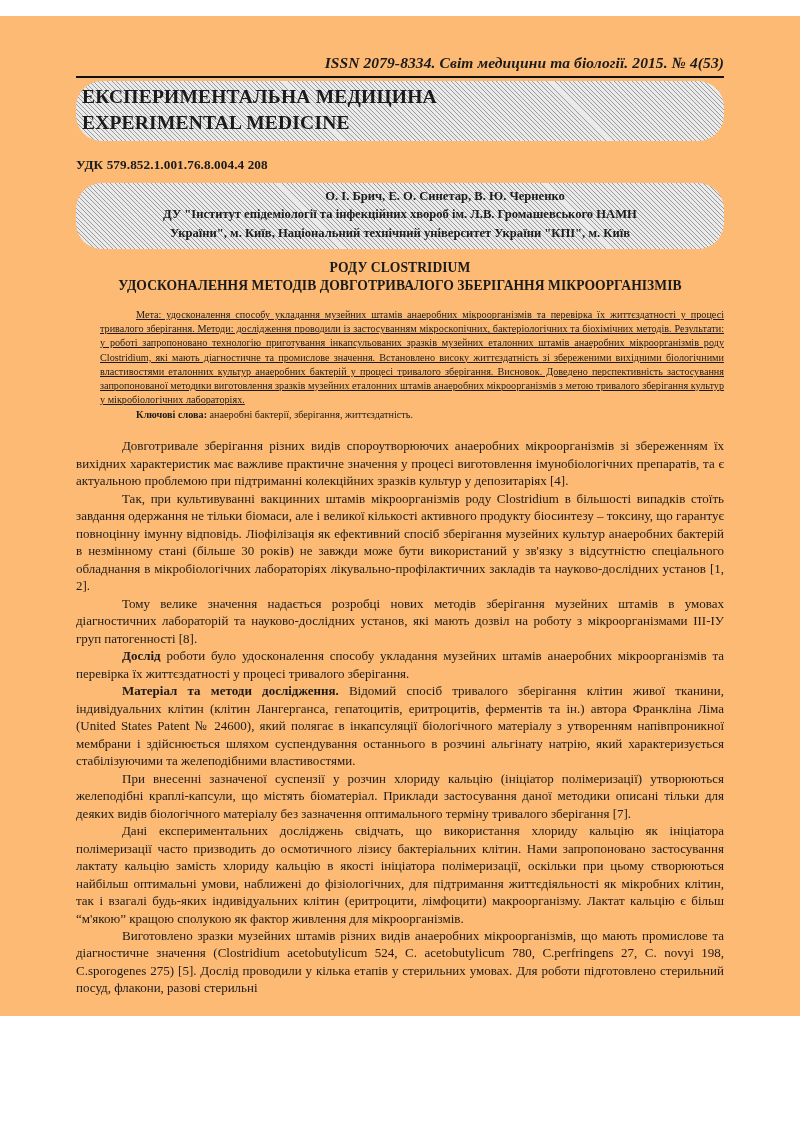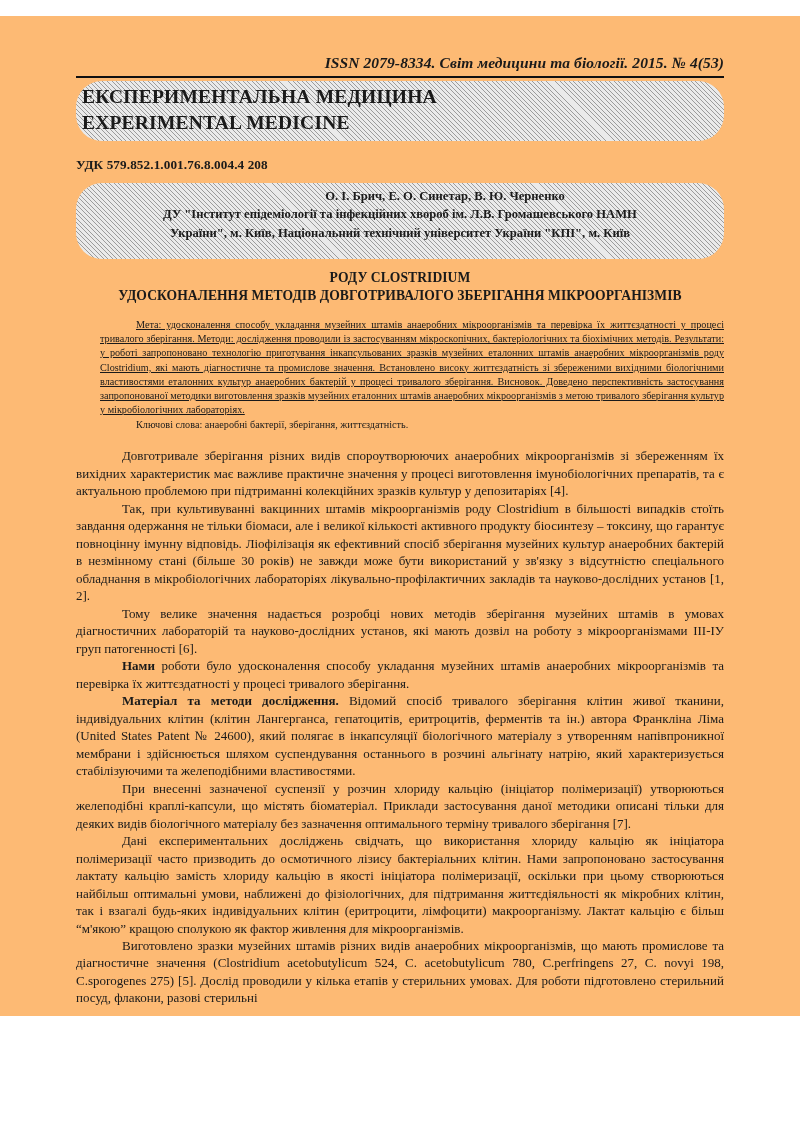--- a/index.html
+++ b/index.html
@@ -83,21 +83,21 @@
     margin-bottom: 10px;
     letter-spacing: 0.1px;
   }
 
   
   .band-authors {
     font-weight: bold;
     font-size: 12.6px;
     line-height: 1.5;
     text-align: center;
-    padding: 4px 8px 16px 8px;
+    padding: 4px 8px 6px 8px;
   }
   .band-authors .authors-names {
     text-align: center;
     padding-left: 90px;
   }
 
   
   .article-title {
     font-weight: bold;
     font-size: 13.6px;
@@ -119,21 +119,21 @@
   .abstract p {
     margin: 0;
     text-indent: 36px;
     text-decoration: underline;
   }
   .abstract .keywords {
     margin-top: 1px;
     text-indent: 36px;
   }
   .kw-label {
-    font-weight: normal;
+    font-weight: bold;
   }
 
   
   .body-text {
     margin-top: 15px;
     font-size: 13px;
     line-height: 1.345;
     text-align: justify;
     text-justify: inter-word;
   }
@@ -183,22 +183,22 @@
     </div>
 
     <div class="abstract">
       <p>Мета: удосконалення способу укладання музейних штамів анаеробних мікроорганізмів та перевірка їх життєздатності у процесі тривалого зберігання. Методи: дослідження проводили із застосуванням  мікроскопічних, бактеріологічних та біохімічних методів. Результати: у роботі запропоновано технологію приготування інкапсульованих зразків музейних еталонних штамів анаеробних мікроорганізмів роду Clostridium, які мають діагностичне та промислове значення.   Встановлено високу життєздатність зі збереженими вихідними біологічними властивостями еталонних культур анаеробних бактерій у процесі тривалого зберігання. Висновок. Доведено перспективність застосування запропонованої методики  виготовлення зразків музейних еталонних штамів анаеробних мікроорганізмів з метою тривалого зберігання культур у мікробіологічних лабораторіях.</p>
       <div class="keywords"><span class="kw-label">Ключові слова:</span> <span>анаеробні бактерії, зберігання, життєздатність.</span></div>
     </div>
 
     <div class="body-text">
       <p>Довготривале зберігання різних видів спороутворюючих анаеробних мікроорганізмів зі збереженням їх вихідних характеристик має важливе практичне значення у процесі виготовлення імунобіологічних препаратів, та є актуальною проблемою при підтриманні колекційних зразків культур у депозитаріях [4].</p>
       <p>Так, при культивуванні вакцинних штамів мікроорганізмів роду Clostridium в більшості випадків стоїть завдання одержання не тільки біомаси, але і великої кількості активного продукту біосинтезу – токсину, що гарантує повноцінну імунну відповідь. Ліофілізація як ефективний спосіб зберігання музейних культур анаеробних бактерій в незмінному стані (більше 30 років) не завжди може бути використаний у зв'язку з відсутністю спеціального обладнання в мікробіологічних лабораторіях лікувально-профілактичних закладів та науково-дослідних установ [1, 2].</p>
-      <p>Тому велике значення надається розробці нових методів зберігання музейних штамів в умовах діагностичних лабораторій та науково-дослідних установ, які мають дозвіл на роботу з мікроорганізмами ІІІ-ІУ груп патогенності [6].</p>
-      <p><span class="lead">Нами</span><span> роботи було удосконалення способу укладання музейних штамів анаеробних мікроорганізмів та перевірка їх життєздатності у процесі тривалого зберігання.</span></p>
+      <p>Тому велике значення надається розробці нових методів зберігання музейних штамів в умовах діагностичних лабораторій та науково-дослідних установ, які мають дозвіл на роботу з мікроорганізмами ІІІ-ІУ груп патогенності [8].</p>
+      <p><span class="lead">Дослід</span><span> роботи було удосконалення способу укладання музейних штамів анаеробних мікроорганізмів та перевірка їх життєздатності у процесі тривалого зберігання.</span></p>
       <p><span class="lead">Матеріал та методи дослідження.</span><span> Відомий спосіб тривалого зберігання клітин живої тканини, індивідуальних клітин (клітин Лангерганса, гепатоцитів, еритроцитів, ферментів та ін.) автора Франкліна Ліма (United States Patent № 24600), який полягає в інкапсуляції біологічного матеріалу з утворенням напівпроникної мембрани і здійснюється шляхом суспендування останнього в розчині альгінату натрію, який характеризується стабілізуючими та желеподібними властивостями.</span></p>
       <p>При внесенні зазначеної суспензії у розчин хлориду кальцію (ініціатор полімеризації) утворюються желеподібні краплі-капсули, що містять біоматеріал. Приклади застосування даної методики описані тільки для деяких видів біологічного матеріалу без зазначення оптимального терміну тривалого зберігання [7].</p>
       <p>Дані експериментальних досліджень свідчать, що використання хлориду кальцію як ініціатора полімеризації часто призводить до осмотичного лізису бактеріальних клітин. Нами запропоновано застосування лактату кальцію замість хлориду кальцію в якості ініціатора полімеризації, оскільки при цьому створюються найбільш оптимальні умови, наближені до фізіологічних, для підтримання життєдіяльності як мікробних клітин, так і взагалі будь-яких індивідуальних клітин (еритроцити, лімфоцити) макроорганізму. Лактат кальцію є більш “м'якою” кращою сполукою як фактор живлення для мікроорганізмів.</p>
       <p>Виготовлено зразки музейних штамів різних видів анаеробних мікроорганізмів, що мають промислове та діагностичне значення (Clostridium acetobutylicum 524, C. acetobutylicum 780, C.perfringens 27, C. novyi 198, C.sporogenes 275) [5]. Дослід проводили у кілька етапів у стерильних умовах. Для роботи підготовлено стерильний посуд, флакони, разові стерильні</p>
     </div>
 
   </div>
 
   <div class="folio">101</div>
 </div>

